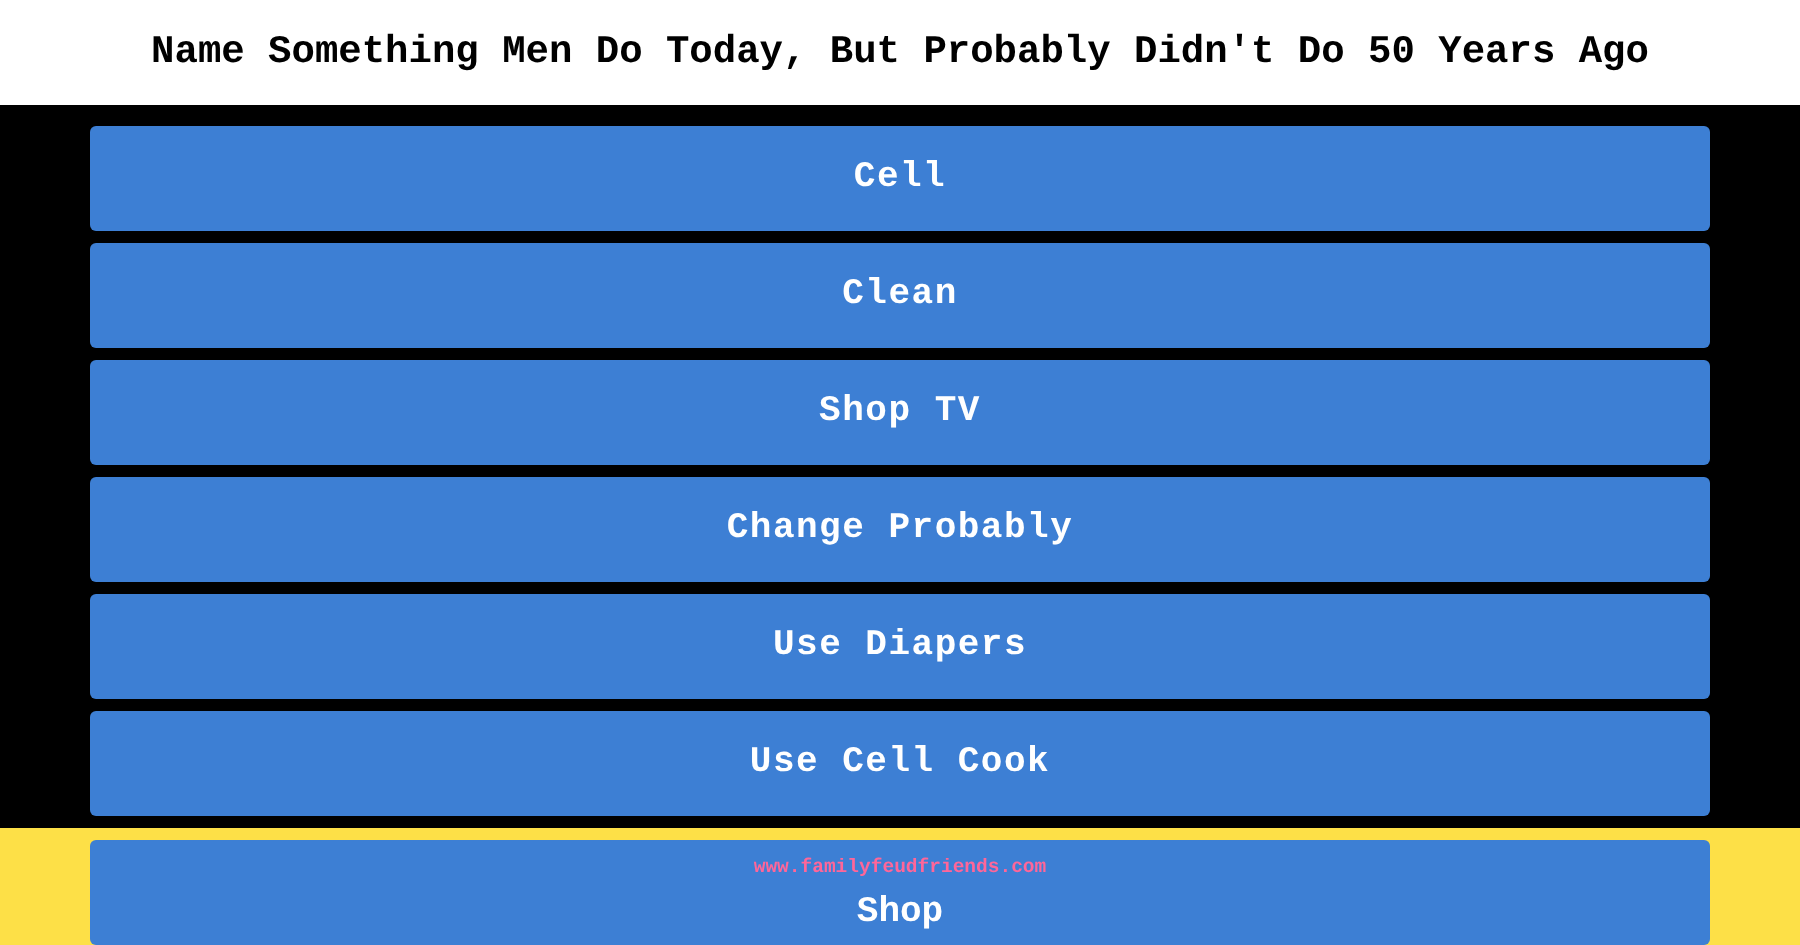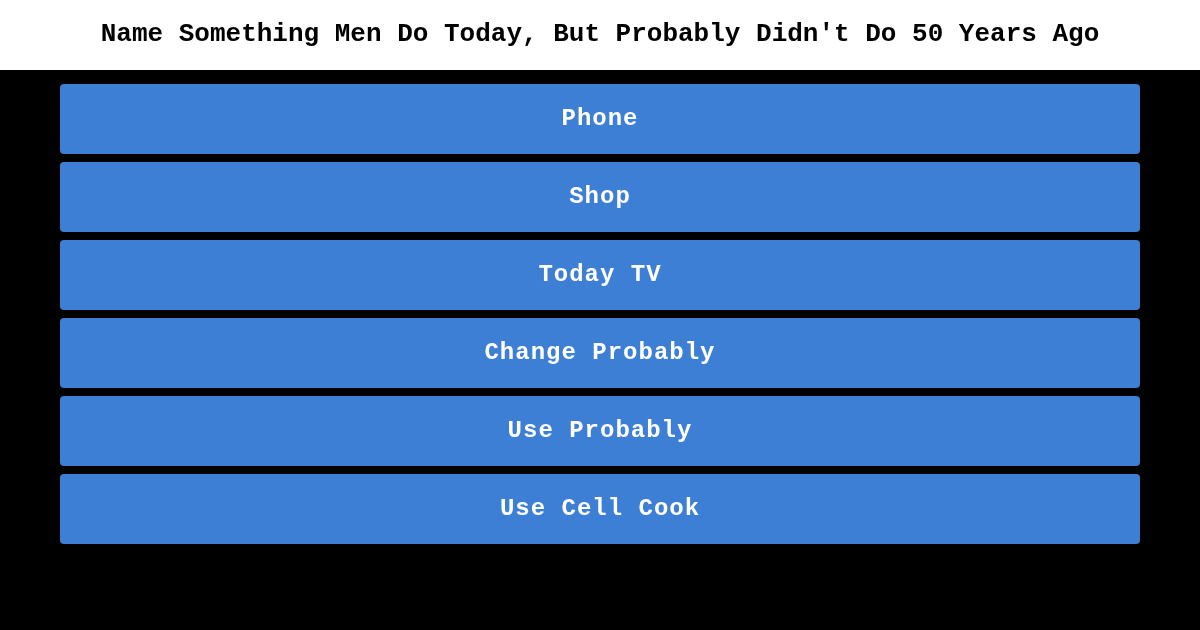--- a/index.html
+++ b/index.html
@@ -80,33 +80,37 @@
 
 <div class="page-container">
   <div class="title-area">
     <div class="title-text">Name Something Men Do Today, But Probably Didn't Do 50 Years Ago</div>
   </div>
 
   <div class="divider"></div>
 
   <div class="answers-container">
     <div class="answer-row">
-      <span class="answer-text">Phone</span>
+      <span class="answer-text">Cell</span>
     </div>
     <div class="answer-row">
-      <span class="answer-text">Shop</span>
+      <span class="answer-text">Clean</span>
     </div>
     <div class="answer-row">
-      <span class="answer-text">Today TV</span>
+      <span class="answer-text">Shop TV</span>
     </div>
     <div class="answer-row">
       <span class="answer-text">Change Probably</span>
     </div>
     <div class="answer-row">
-      <span class="answer-text">Use Probably</span>
+      <span class="answer-text">Use Diapers</span>
     </div>
     <div class="answer-row">
       <span class="answer-text">Use Cell Cook</span>
     </div>
   </div>
 
+  <div style="width: calc(100% - 120px); margin: 8px 60px 0; height: 70px; background-color: #3d7fd4; border-radius: 4px; display: flex; flex-direction: column; align-items: center; justify-content: center; position: relative;">
+    <span style="font-family: 'Courier New', Courier, monospace; font-size: 13px; font-weight: bold; color: #ff6699; position: absolute; top: 10px;">www.familyfeudfriends.com</span>
+    <span style="font-family: 'Courier New', Courier, monospace; font-size: 24px; font-weight: bold; color: #ffffff; position: absolute; bottom: 8px;">Shop</span>
+  </div>
 
 </div>
 
 </body></html>

